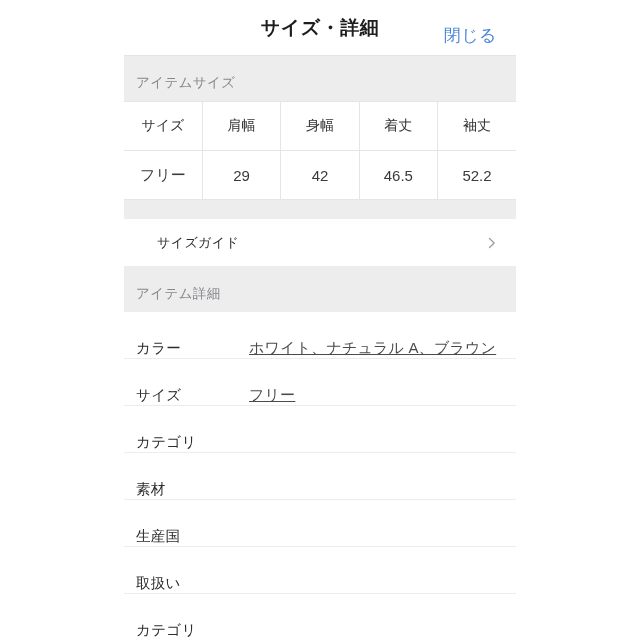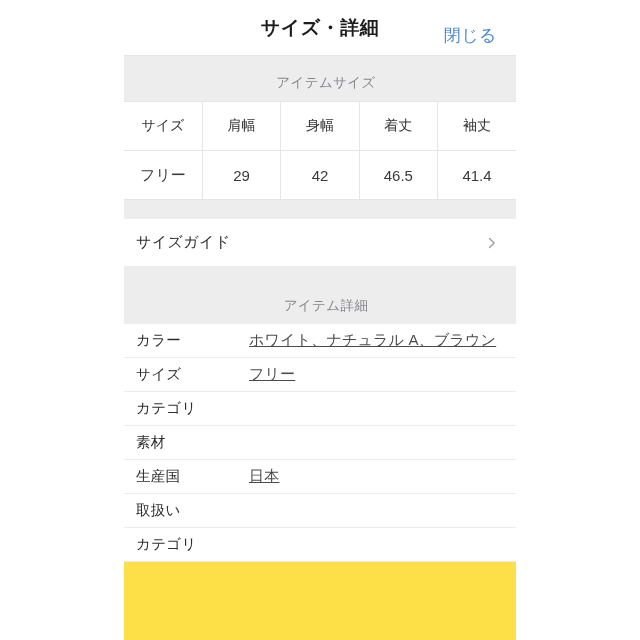--- a/index.html
+++ b/index.html
@@ -21,21 +21,21 @@
     background: #ffffff;
   }
 
   
   .panel {
     position: absolute;
     left: 124px;
     top: 0;
     width: 392px;
     height: 640px;
-    background: #fde047;
+    background: #fef9c3;
     box-sizing: border-box;
     overflow: hidden;
   }
 
   
   .modal-header {
     position: relative;
     height: 55px;
     background: #ffffff;
     border-bottom: 1px solid #e3e4e6;
@@ -64,27 +64,26 @@
   
   .section-band {
     background: #ededee;
     box-sizing: border-box;
     display: flex;
     align-items: flex-end;
     padding: 0 0 9px 12px;
     color: #86868b;
     font-size: 13.5px;
     letter-spacing: 0.4px;
-    justify-content: center;
   }
   .band-item-size {
     height: 45px;
   }
   .band-item-detail {
-    height: 58px;
+    height: 46px;
   }
 
   
   .size-table-wrap {
     background: #ffffff;
     padding: 0;
   }
   table.size-table {
     border-collapse: collapse;
     width: 392px;
@@ -127,44 +126,45 @@
     position: relative;
     height: 47px;
     background: #ffffff;
     display: flex;
     align-items: center;
     padding-left: 12px;
     box-sizing: border-box;
     cursor: pointer;
   }
   .guide-label {
-    font-size: 15px;
+    font-size: 13px;
     color: #2c2c2e;
     letter-spacing: 0.4px;
+    margin-left: 21px;
   }
   .chevron {
     position: absolute;
     right: 18px;
     top: 50%;
     transform: translateY(-50%);
     width: 12px;
     height: 12px;
   }
   .chevron svg {
     display: block;
   }
 
   
   .detail-list {
     background: #ffffff;
   }
   .detail-row {
     display: flex;
-    align-items: center;
-    height: 34px;
+    align-items: flex-end;
+    height: 47px;
     border-bottom: 1px solid #ececed;
     box-sizing: border-box;
     padding-left: 12px;
   }
   .detail-row:first-child {
     border-top: none;
   }
   .detail-label {
     width: 113px;
     flex: 0 0 113px;
@@ -206,21 +206,21 @@
             <th>着丈</th>
             <th>袖丈</th>
           </tr>
         </thead>
         <tbody>
           <tr>
             <td>フリー</td>
             <td>29</td>
             <td>42</td>
             <td>46.5</td>
-            <td>41.4</td>
+            <td>52.2</td>
           </tr>
         </tbody>
       </table>
     </div>
 
     <div class="table-gap"></div>
 
     <div class="guide-row">
       <span class="guide-label">サイズガイド</span>
       <span class="chevron">
@@ -249,21 +249,20 @@
       <div class="detail-row">
         <span class="detail-label">カテゴリ</span>
       </div>
 
       <div class="detail-row">
         <span class="detail-label">素材</span>
       </div>
 
       <div class="detail-row">
         <span class="detail-label">生産国</span>
-        <span class="detail-value">日本</span>
       </div>
 
       <div class="detail-row">
         <span class="detail-label">取扱い</span>
       </div>
 
       <div class="detail-row">
         <span class="detail-label">カテゴリ</span>
       </div>
 

